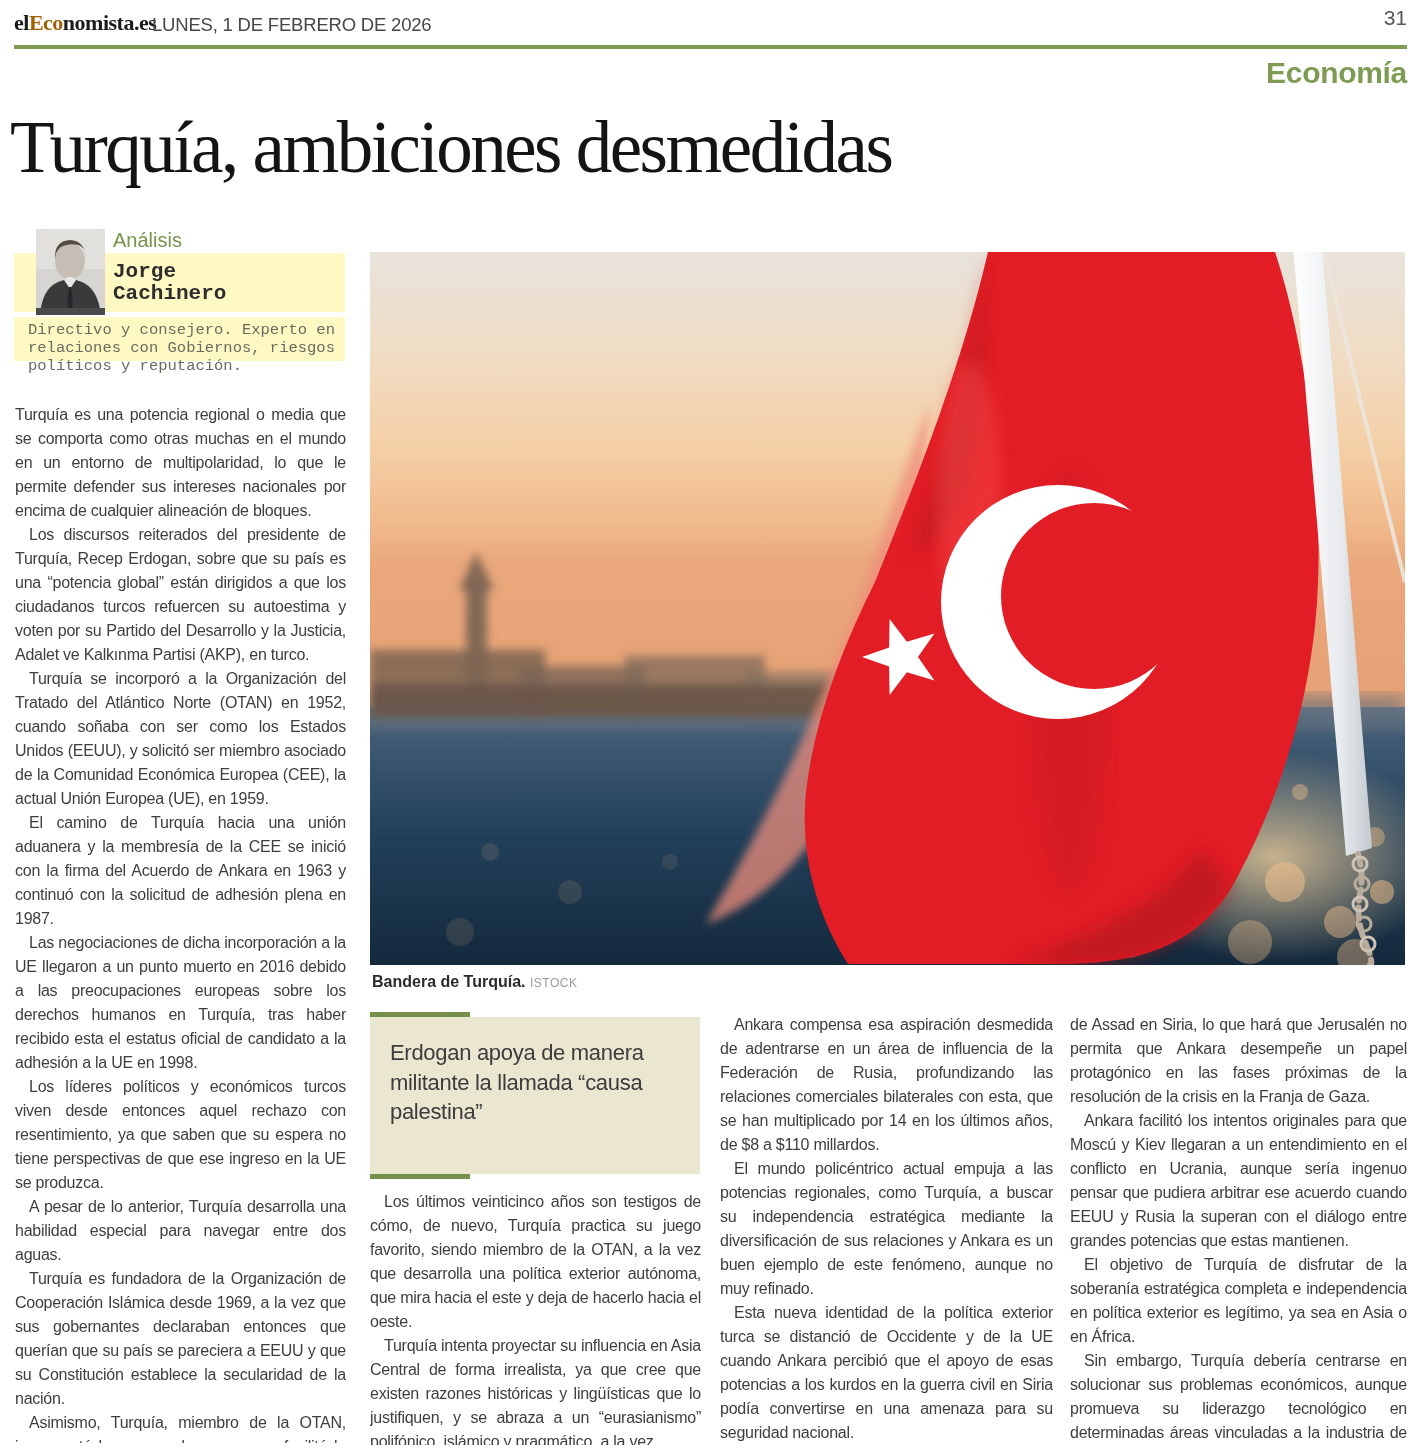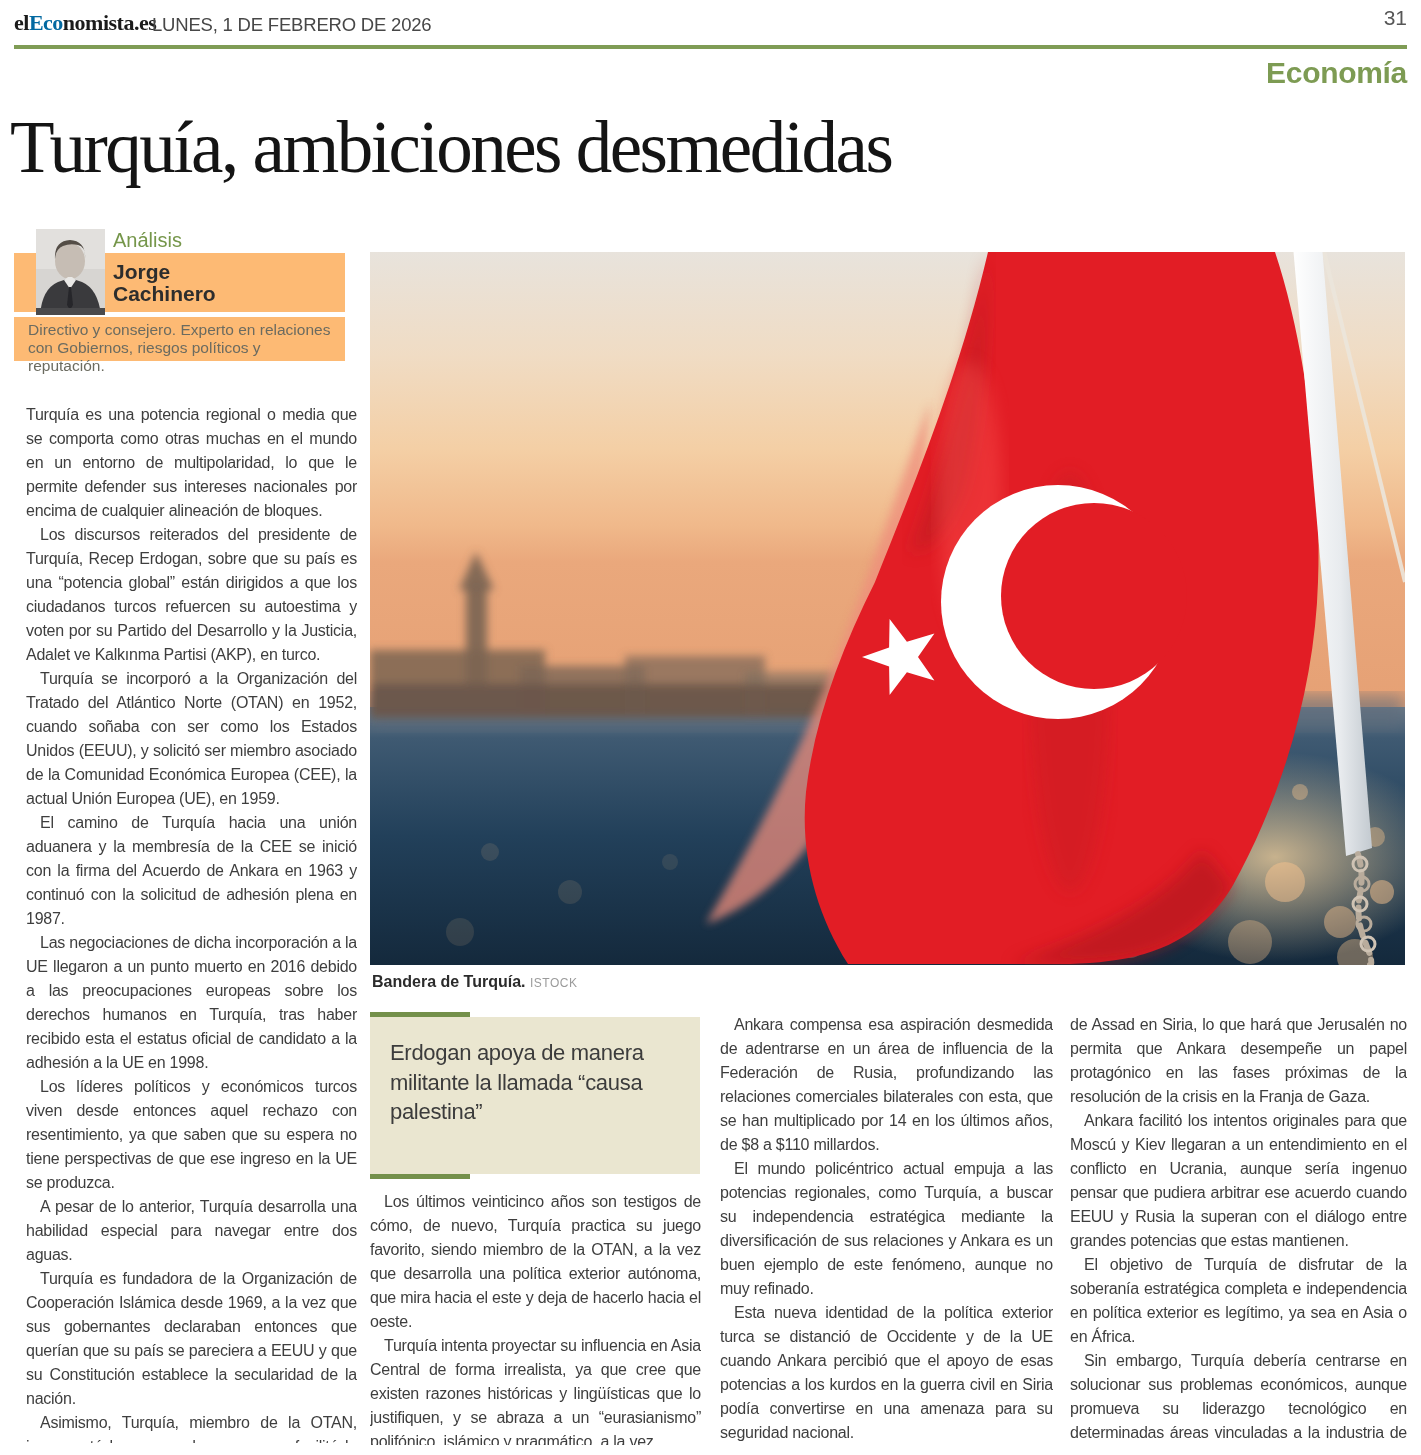--- a/index.html
+++ b/index.html
@@ -7,47 +7,47 @@
   body {
     position:relative;
     background:#ffffff;
     font-family:"Liberation Sans", sans-serif;
     overflow:hidden;
   }
   .abs { position:absolute; }
 
   
   .logo { left:14px; top:10px; font-family:"Liberation Serif", serif; font-weight:700; font-size:22px; color:#1b1b1b; letter-spacing:-0.5px; white-space:nowrap; }
-  .logo .accent { color:#0369a1;text-align:center; }
+  .logo .accent { color:#a16207;text-align:center; }
   .date { left:152px; top:14px; font-size:18.5px; color:#474747; letter-spacing:-0.2px; white-space:nowrap; }
   .pageno { right:14px; top:6px; font-size:21px; color:#575757; }
   .rule { left:14px; top:45px; width:1393px; height:4px; background:#7f9c55; }
   .section { right:14px; top:56px; font-size:30px; font-weight:700; color:#7d9b53; letter-spacing:-0.3px; }
 
   
   .headline {
     left:10px; top:110px; width:1100px;
     font-family:"Liberation Serif", serif;
     font-weight:400; font-size:73px; line-height:1.05;
     color:#141414; letter-spacing:-2.5px; white-space:nowrap;
   }
 
   
   .kicker { left:113px; top:229px; font-size:20px; color:#75964a; }
-  .author-box { left:14px; top:253px; width:331px; height:108px; background:#fdba74; }
+  .author-box { left:14px; top:253px; width:331px; height:108px; background:#fef9c3;font-family:Liberation Mono, monospace; }
   .author-name { position:absolute; left:99px; top:8px; font-size:21px; line-height:22px; font-weight:700; color:#2d2d2d; }
   .author-sep { position:absolute; left:0px; top:59px; width:331px; height:5px; background:#ffffff; }
   .author-bio { position:absolute; left:14px; top:68px; width:310px; font-size:15.5px; line-height:18px; color:#6b6b60; }
   .author-photo { left:36px; top:229px; width:69px; height:86px; z-index:3; }
 
   
   .col { text-align:justify; font-size:16px; line-height:24px; color:#3e3e3e; letter-spacing:-0.25px; }
   .col p { margin:0; }
   .col p.ind { text-indent:14px; }
-  .col1 { left:26px;   top:403px;  width:331px; height:1040px; overflow:hidden; }
+  .col1 { left:15px;   top:403px;  width:331px; height:1040px; overflow:hidden; }
   .col2 { left:370px;  top:1190px; width:331px; height:255px;  overflow:hidden; }
   .col3 { left:720px;  top:1013px; width:333px; height:436px;  overflow:hidden; }
   .col4 { left:1070px; top:1013px; width:337px; height:436px;  overflow:hidden; }
 
   
   .photo { left:370px; top:252px; width:1035px; height:713px; }
   .photo svg { display:block; width:100%; height:100%; }
   .caption { left:372px; top:973px; width:700px; font-size:16px; color:#2b2b2b; }
   .caption .cap-bold { font-weight:700; }
   .caption .credit { font-size:12px; color:#9b9b9b; letter-spacing:0.5px; }

